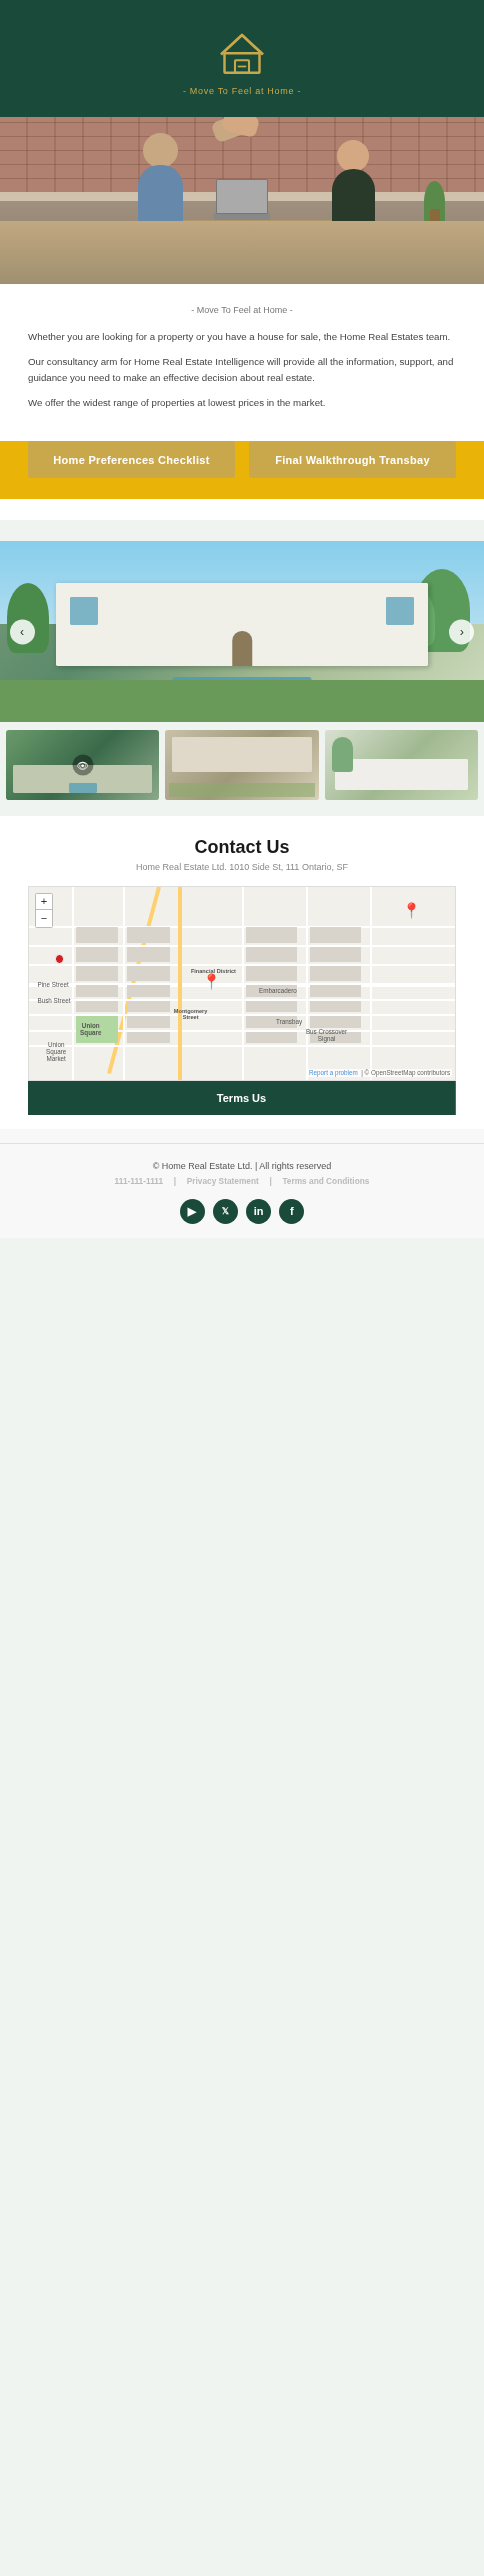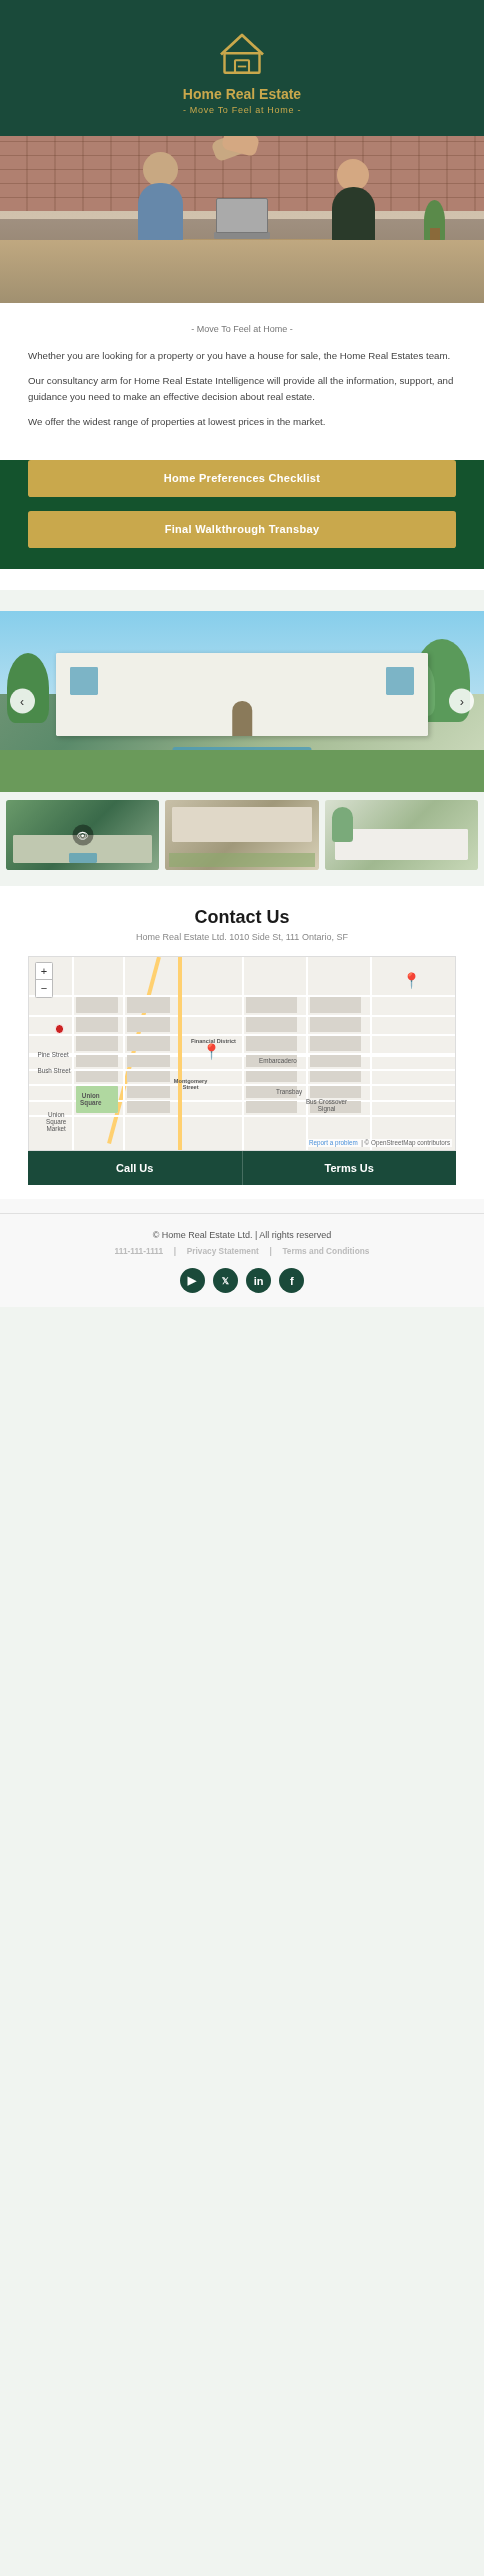--- a/index.html
+++ b/index.html
@@ -100,24 +100,24 @@
     .about-text {
       text-align: left;
       color: #444;
       font-size: 9.7px;
       line-height: 1.6;
       margin-bottom: 9.7px;
     }
 
     
     .checklist-buttons {
-      background: #14532d;
+      background: #eab308;
       padding: 0 28px 21px;
       display: flex;
-      flex-direction: column;
+      flex-direction: row;
       gap: 14px;
     }
     .checklist-btn {
       background: #c9a84c;
       color: #fff;
       border: none;
       padding: 12.5px;
       font-size: 11px;
       font-weight: bold;
       border-radius: 2.8px;
@@ -401,21 +401,20 @@
     <svg class="header-logo-svg" viewBox="0 0 80 70" fill="none" xmlns="http://www.w3.org/2000/svg">
 
       <polyline points="10,38 40,10 70,38" stroke="#c9a84c" stroke-width="4" fill="none" stroke-linejoin="round"></polyline>
       <rect x="15" y="36" width="50" height="28" rx="1" stroke="#c9a84c" stroke-width="3.5" fill="none"></rect>
 
       <rect x="30" y="46" width="20" height="18" rx="1" stroke="#c9a84c" stroke-width="3" fill="none"></rect>
 
       <line x1="34" y1="55" x2="46" y2="55" stroke="#c9a84c" stroke-width="2.5"></line>
     </svg>
   </div>
-  <div class="header-title">Home Real Estate</div>
   <div class="header-subtitle">- Move To Feel at Home -</div>
 </header>
 
 <div class="hero-image-container">
   <div class="hero-scene">
     <div class="brick-wall"></div>
 
     <div style="position:absolute;bottom:56px;left:50%;transform:translateX(-50%);width:209px;height:8.3px;background:#b0956a;border-radius:2.1px;"></div>
 
     <div style="position:absolute;bottom:61px;left:28%;width:49px;height:90px;">
@@ -592,21 +591,20 @@
       </div>
 
       <div class="map-attribution">
         <a href="#">Report a problem</a>
         &nbsp;| <span>© OpenStreetMap</span> <span>contributors</span>
       </div>
     </div>
   </div>
 
   <div class="contact-buttons">
-    <button class="contact-btn">Call Us</button>
     <button class="contact-btn">Terms Us</button>
   </div>
 </section>
 
 <div style="height:14px;background:#f8f8f8;"></div>
 
 <footer class="footer">
   <p class="footer-company">© Home Real Estate Ltd.  |  All rights reserved</p>
   <p class="footer-links">
     <span style="cursor:pointer;">111-111-1111</span>

